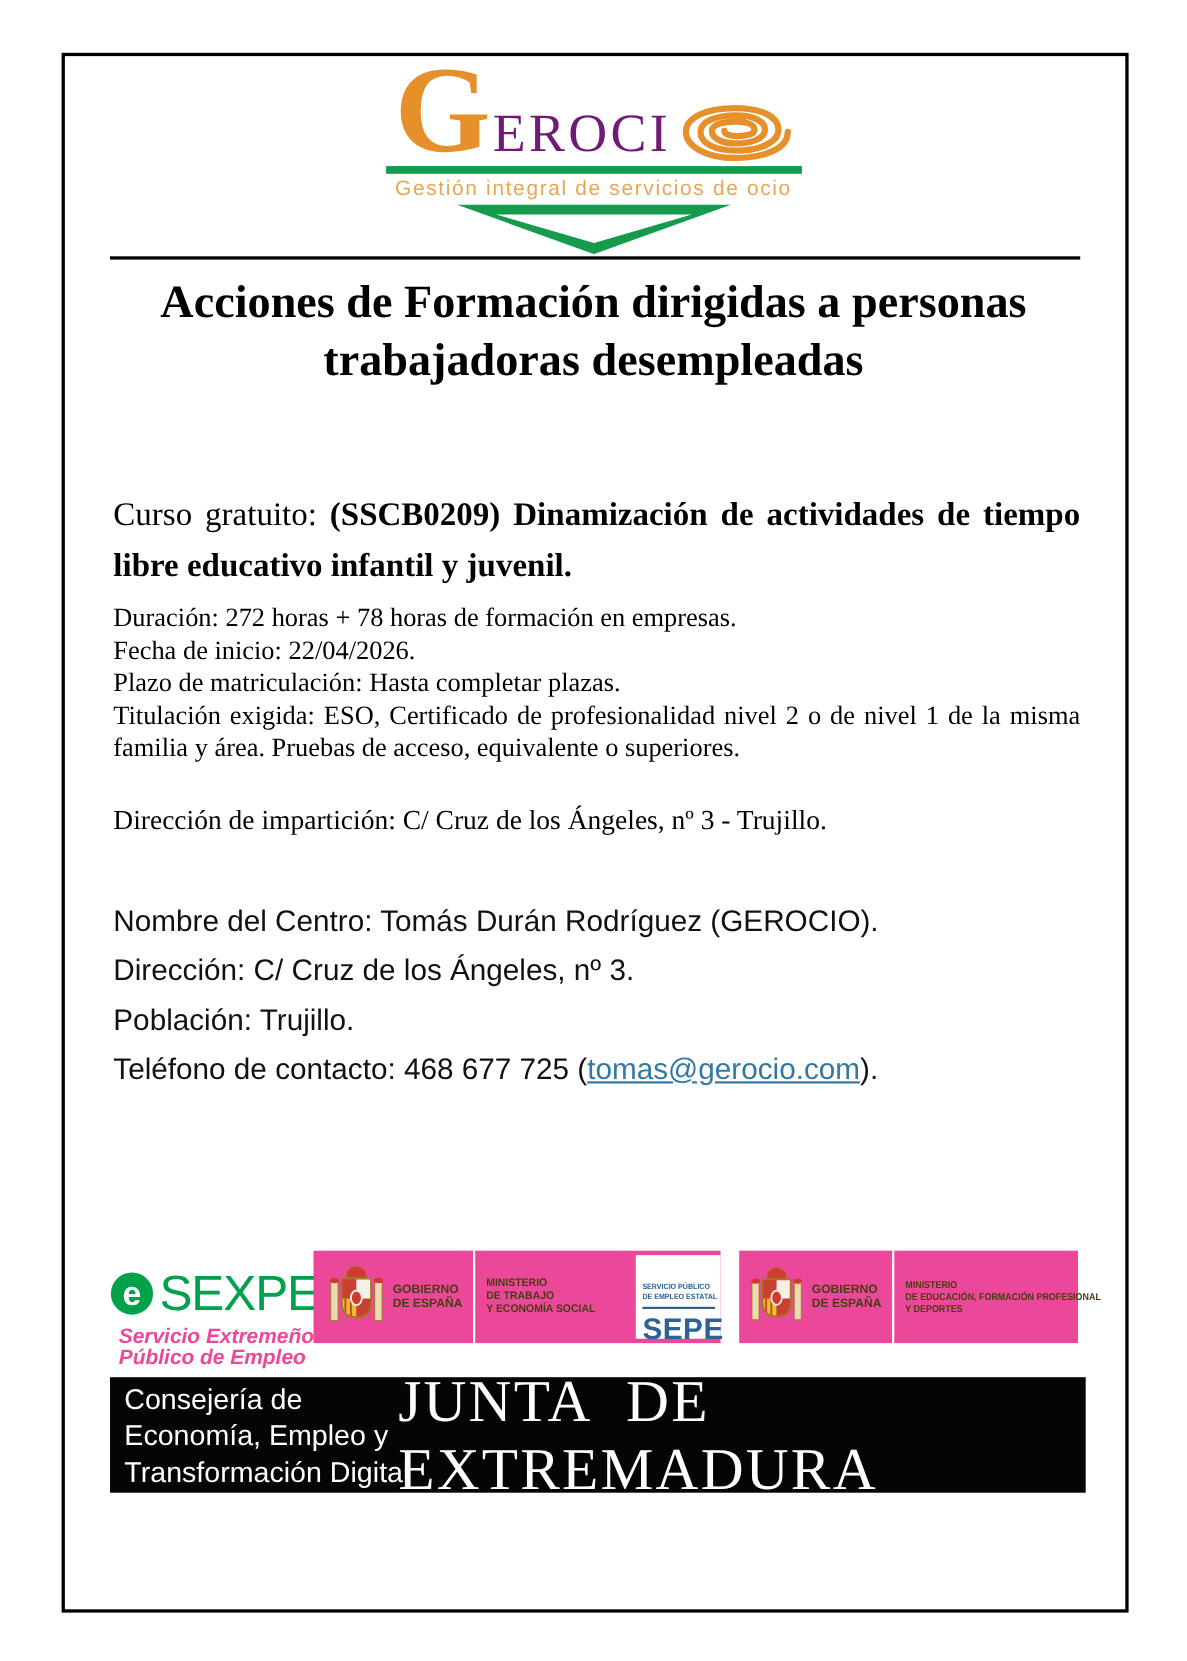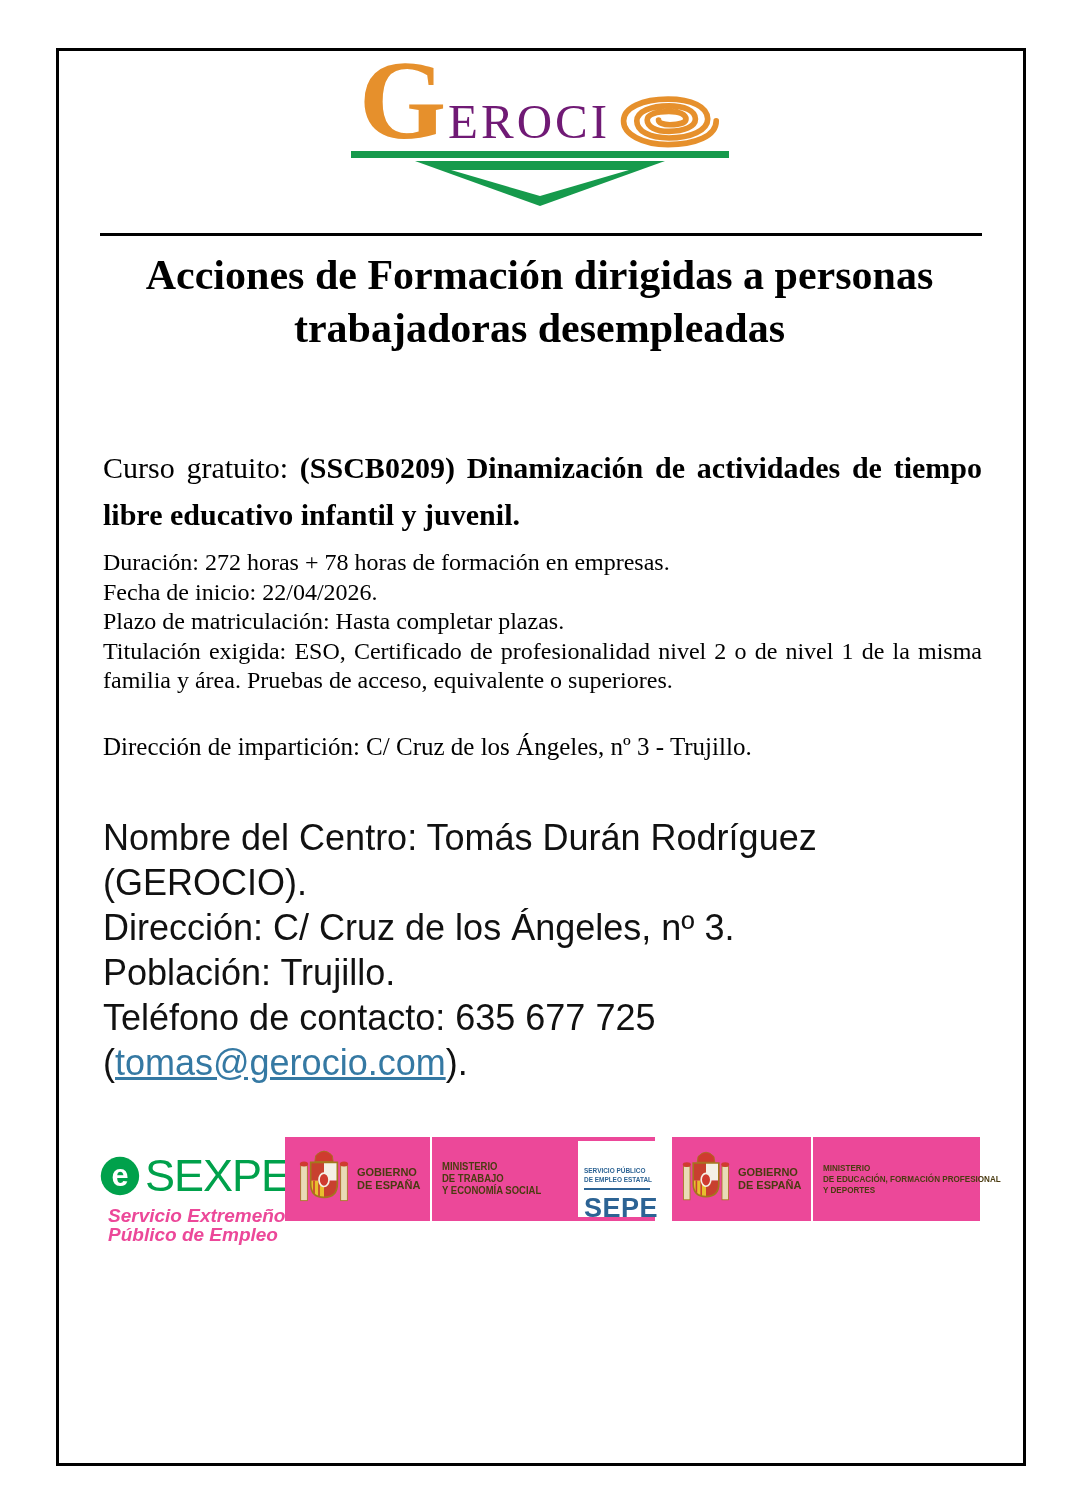--- a/index.html
+++ b/index.html
@@ -29,21 +29,21 @@
           text-align:justify;}
   .course b{font-weight:bold;}
 
   
   .details{position:absolute;left:103px;top:548px;width:879px;font-size:24px;line-height:29.5px;}
   .details .just{text-align:justify;}
   .imparticion{position:absolute;left:103px;top:733px;width:879px;font-size:25px;}
 
   
   .centro{position:absolute;left:103px;top:815px;width:879px;
-          font-family:"Liberation Sans",sans-serif;font-size:36px;line-height:45px;color:#111;}
+          font-family:"Liberation Sans",sans-serif;font-size:27px;line-height:45px;color:#111;}
   .email-link{color:#3579A3;text-decoration:underline;}
 
   
   .sexpe{position:absolute;left:100px;top:1150px;width:190px;}
   .sexpe-row{display:flex;align-items:center;}
   .sexpe-word{font-family:"Liberation Sans",sans-serif;font-weight:normal;font-size:45px;
               color:#00A14B;letter-spacing:-1px;margin-left:5px;}
   .sexpe-sub{font-family:"Liberation Sans",sans-serif;font-style:italic;font-weight:bold;
              font-size:19px;line-height:19px;color:#ec4899;margin-top:4px;margin-left:8px;white-space:nowrap;}
 
@@ -78,20 +78,21 @@
 
   <div class="logo">
     <div class="logo-row">
       <span class="logo-g">G</span>
       <span class="logo-rest">EROCI</span>
       <svg class="logo-spiral" width="104" height="56" viewBox="0 0 110 58">
         <path d="M106 30 C 106 46 84 55 55 55 C 28 55 8 44 8 30 C 8 16 28 7 55 7 C 80 7 97 15 97 28 C 97 40 79 48 56 48 C 36 48 22 41 22 30 C 22 20 37 14 56 14 C 72 14 84 19 84 28 C 84 36 72 41 56 41 C 42 41 33 36 33 29 C 33 23 43 20 56 20 C 67 20 74 23 74 28 C 74 32 67 34 57 34 C 50 34 45 32 45 29" fill="none" stroke="#E6902C" stroke-width="6" stroke-linecap="round"></path>
       </svg>
     </div>
     <div class="logo-bar"></div>
+    <div class="logo-tagline">Gestión integral de servicios de ocio</div>
     <svg class="logo-tri" width="250" height="45" viewBox="0 0 250 45">
       <polygon points="0,0 250,0 125,45" fill="#169A4C"></polygon>
       <polygon points="36,9 214,9 125,35" fill="#ffffff"></polygon>
     </svg>
   </div>
 
   <div class="title-rule"></div>
   <div class="page-title">
     <div>Acciones de Formación dirigidas a personas</div>
     <div>trabajadoras desempleadas</div>
@@ -104,21 +105,21 @@
     <div>Fecha de inicio: 22/04/2026.</div>
     <div>Plazo de matriculación: Hasta completar plazas.</div>
     <div class="just">Titulación exigida: ESO, Certificado de profesionalidad nivel 2 o de nivel 1 de la misma familia y área. Pruebas de acceso, equivalente o superiores.</div>
   </div>
   <div class="imparticion">Dirección de impartición: C/ Cruz de los Ángeles, nº 3 - Trujillo.</div>
 
   <div class="centro">
     <div>Nombre del Centro: Tomás Durán Rodríguez (GEROCIO).</div>
     <div>Dirección: C/ Cruz de los Ángeles, nº 3.</div>
     <div>Población: Trujillo.</div>
-    <div><span>Teléfono de contacto: 635 677 725 (</span><a class="email-link" href="#">tomas@gerocio.com</a><span>).</span></div>
+    <div><span>Teléfono de contacto: 468 677 725 (</span><a class="email-link" href="#">tomas@gerocio.com</a><span>).</span></div>
   </div>
 
   <div class="sexpe">
     <div class="sexpe-row">
       <svg width="52" height="52" viewBox="0 0 52 52">
         <circle cx="26" cy="26" r="25" fill="#00A14B"></circle>
         <text x="26" y="39" text-anchor="middle" font-family="Liberation Sans, sans-serif" font-size="40" font-weight="bold" fill="#ffffff">e</text>
       </svg>
       <span class="sexpe-word">SEXPE</span>
     </div>
@@ -199,13 +200,21 @@
       <div>DE ESPAÑA</div>
     </div>
     <div class="gov-div"></div>
     <div class="gov-txt ministerio2">
       <div>MINISTERIO</div>
       <div>DE EDUCACIÓN, FORMACIÓN PROFESIONAL</div>
       <div>Y DEPORTES</div>
     </div>
   </div>
 
+  <div class="junta">
+    <div class="consejeria">
+      <div>Consejería de</div>
+      <div>Economía, Empleo y</div>
+      <div>Transformación Digital</div>
+    </div>
+    <div class="junta-title">JUNTA DE EXTREMADURA</div>
+  </div>
 </div>
 
 </body></html>

